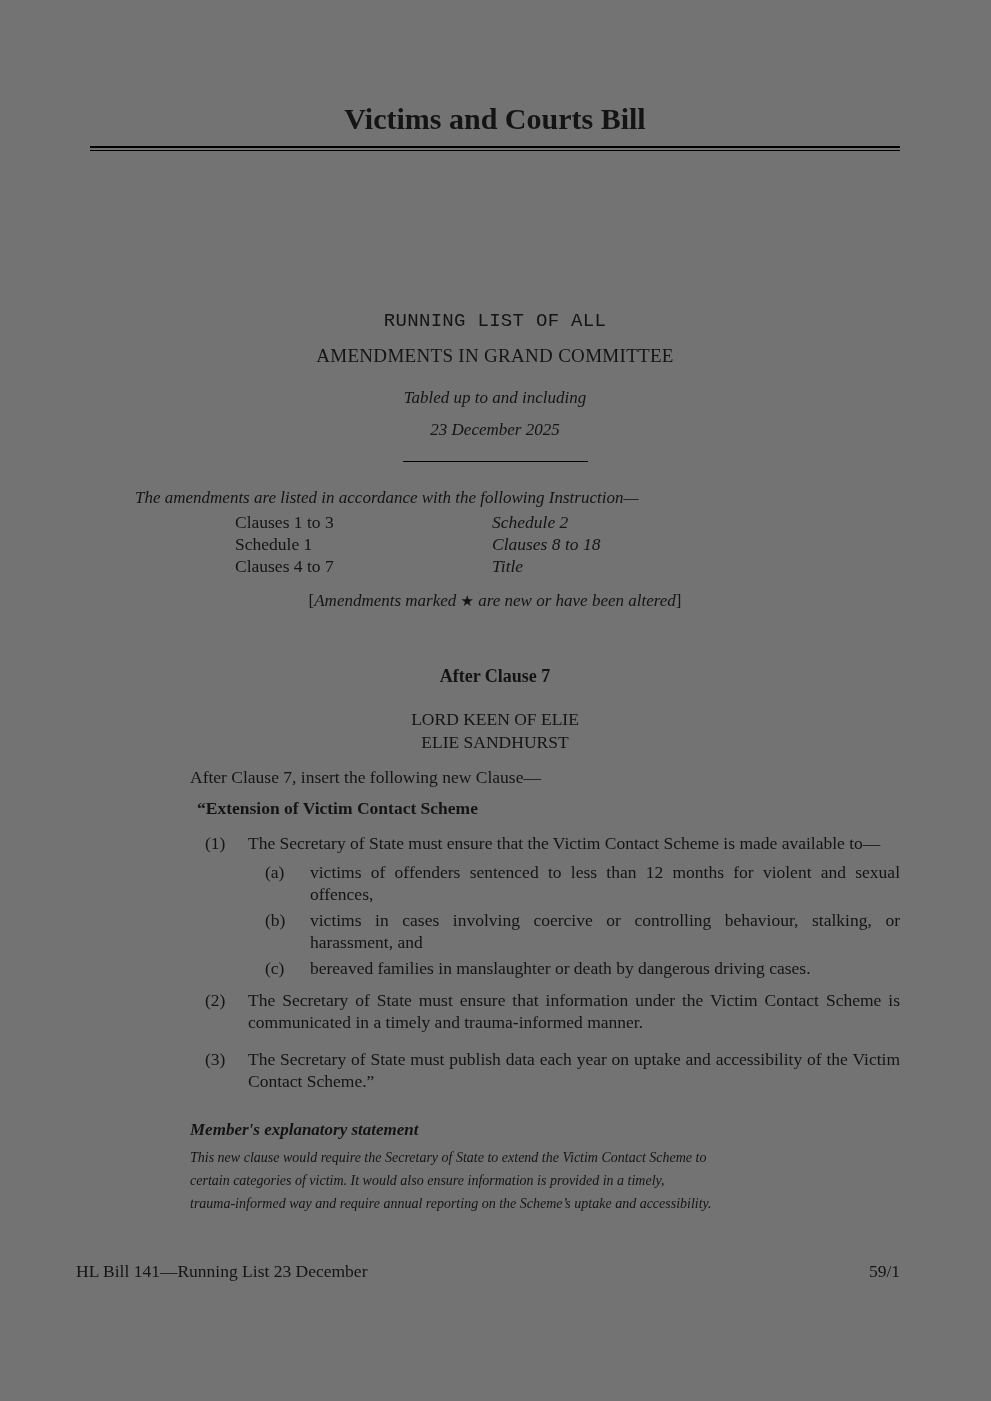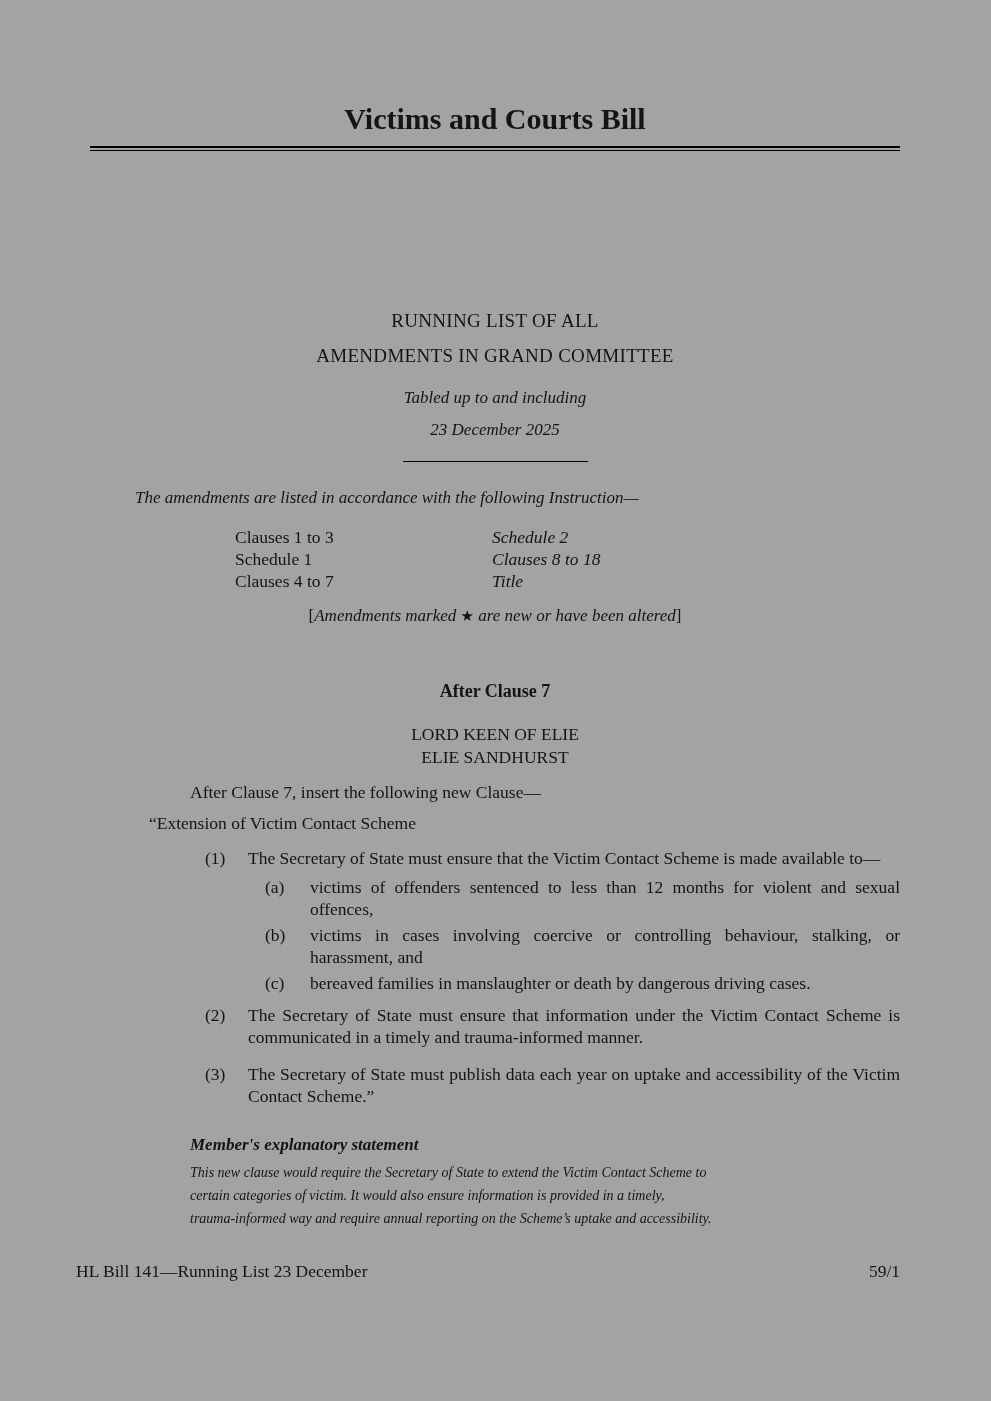--- a/index.html
+++ b/index.html
@@ -6,21 +6,21 @@
     margin: 0;
     padding: 0;
     background: #ffffff;
   }
   .page {
     position: relative;
     width: 991px;
     height: 1401px;
     box-sizing: border-box;
     padding: 0 91px 0 90px;
-    background: #a3a3a3;
+    background: #737373;
     color: #141414;
     font-family: "Liberation Serif", "DejaVu Serif", serif;
     overflow: hidden;
   }
   .bill-title {
     margin: 0;
     padding-top: 102px;
     text-align: center;
     font-size: 30px;
     line-height: 34px;
@@ -31,21 +31,21 @@
     border-top: 2px solid #000;
     border-bottom: 1px solid #000;
     height: 2px;
   }
   .caps-line {
     text-align: center;
     font-size: 19px;
     line-height: 24px;
     letter-spacing: 0.3px;
   }
-  .caps-line.first { margin-top: 158px; }
+  .caps-line.first { margin-top: 158px; font-family: Liberation Mono, monospace; }
   .caps-line.second { margin-top: 11px; }
   .italic-line {
     text-align: center;
     font-style: italic;
     font-size: 17px;
     line-height: 22px;
   }
   .italic-line.tabled { margin-top: 19px; }
   .italic-line.date { margin-top: 10px; }
   .short-rule {
@@ -55,21 +55,21 @@
     height: 0;
   }
   .instruction-intro {
     margin: 25px 0 0 45px;
     font-style: italic;
     font-size: 17px;
     line-height: 22px;
   }
   .instruction-cols {
     display: flex;
-    margin: 17px 0 0 145px;
+    margin: 2px 0 0 145px;
     font-size: 17.5px;
     line-height: 22px;
   }
   .icol-left { width: 257px; }
   .icol-right { flex: 1; font-style: italic; }
   .star-note {
     margin: 13px 0 0 0;
     text-align: center;
     font-size: 17px;
     line-height: 22px;
@@ -88,22 +88,22 @@
     text-align: center;
     font-size: 17.5px;
     line-height: 23px;
   }
   .lead-in {
     margin: 12px 0 0 100px;
     font-size: 17.5px;
     line-height: 22px;
   }
   .clause-title {
-    margin: 9px 0 0 59px;
-    font-weight: normal;
+    margin: 9px 0 0 107px;
+    font-weight: bold;
     font-size: 17.5px;
     line-height: 22px;
   }
   .subsection {
     display: flex;
     margin-left: 115px;
     font-size: 17.5px;
     line-height: 22px;
   }
   .subsection .num {

